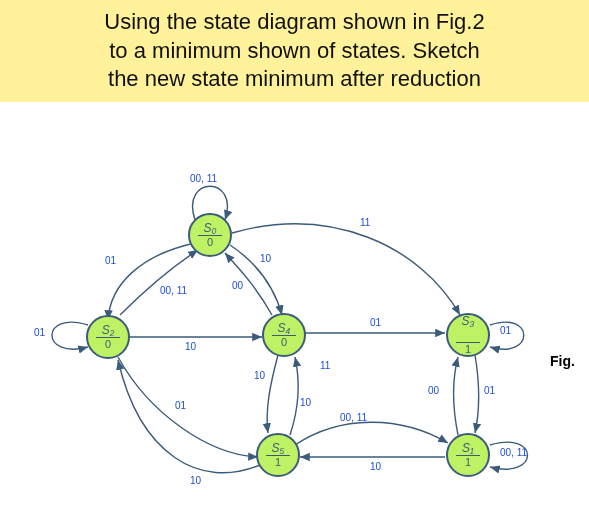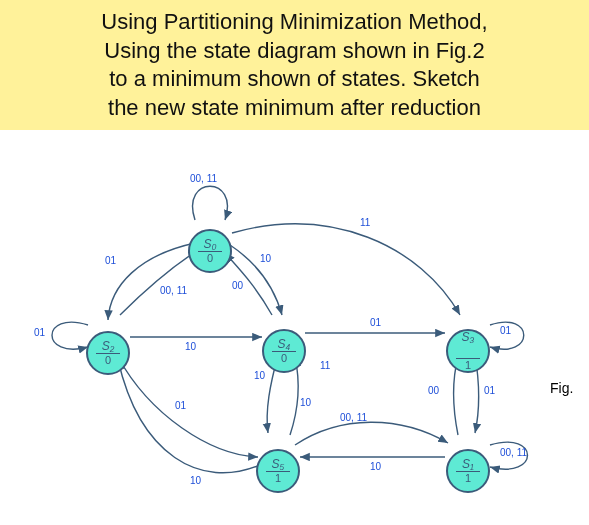--- a/index.html
+++ b/index.html
@@ -1,32 +1,31 @@
 <!DOCTYPE html>
 <html><head>
 <meta charset="utf-8">
 <style>
   * { box-sizing: border-box; margin: 0; padding: 0; }
   body { width: 589px; height: 525px; font-family: Arial, sans-serif; background: #fff; position: relative; }
   .header { background: #fff29a; padding: 8px 10px; text-align: center; }
   .header-line { font-size: 22px; line-height: 1.3; color: #111; }
   .diagram { position: absolute; top: 155px; left: 0; width: 589px; height: 370px; }
-  .state { position: absolute; width: 44px; height: 44px; border: 2px solid #3b5b7a; border-radius: 50%; background: #5eead4; display: flex; flex-direction: column; align-items: center; justify-content: center; font-size: 11px; color: #3b5b7a; margin-top: 16px; }
+  .state { position: absolute; width: 44px; height: 44px; border: 2px solid #3b5b7a; border-radius: 50%; background: #bef264; display: flex; flex-direction: column; align-items: center; justify-content: center; font-size: 11px; color: #3b5b7a; }
   .state .sname { font-style: italic; font-size: 12px; line-height: 1; }
   .state .out { font-size: 11px; line-height: 1; border-top: 1px solid #3b5b7a; padding-top: 1px; margin-top: 1px; width: 60%; text-align: center; }
   .elabel { position: absolute; font-size: 10px; color: #1d4ed8; }
-  .figlabel { position: absolute; font-size: 14px; font-weight: normal; color: #000; margin-top: 27px; }
+  .figlabel { position: absolute; font-size: 14px; font-weight: bold; color: #000; }
   svg.edges { position: absolute; top: 0; left: 0; width: 589px; height: 370px; pointer-events: none; }
   svg .edge { fill: none; stroke: #3b5b7a; stroke-width: 1.4; }
 </style>
 </head>
 <body>
 
 <div class="header">
-  <div class="header-line">Using Partitioning Minimization Method,</div>
   <div class="header-line">Using the state diagram shown in Fig.2</div>
   <div class="header-line">to a minimum shown of states. Sketch</div>
   <div class="header-line">the new state minimum after reduction</div>
 </div>
 
 <div class="diagram">
 
   <svg class="edges">
     <defs>
       <marker id="arr" markerWidth="8" markerHeight="8" refX="7" refY="3" orient="auto">

